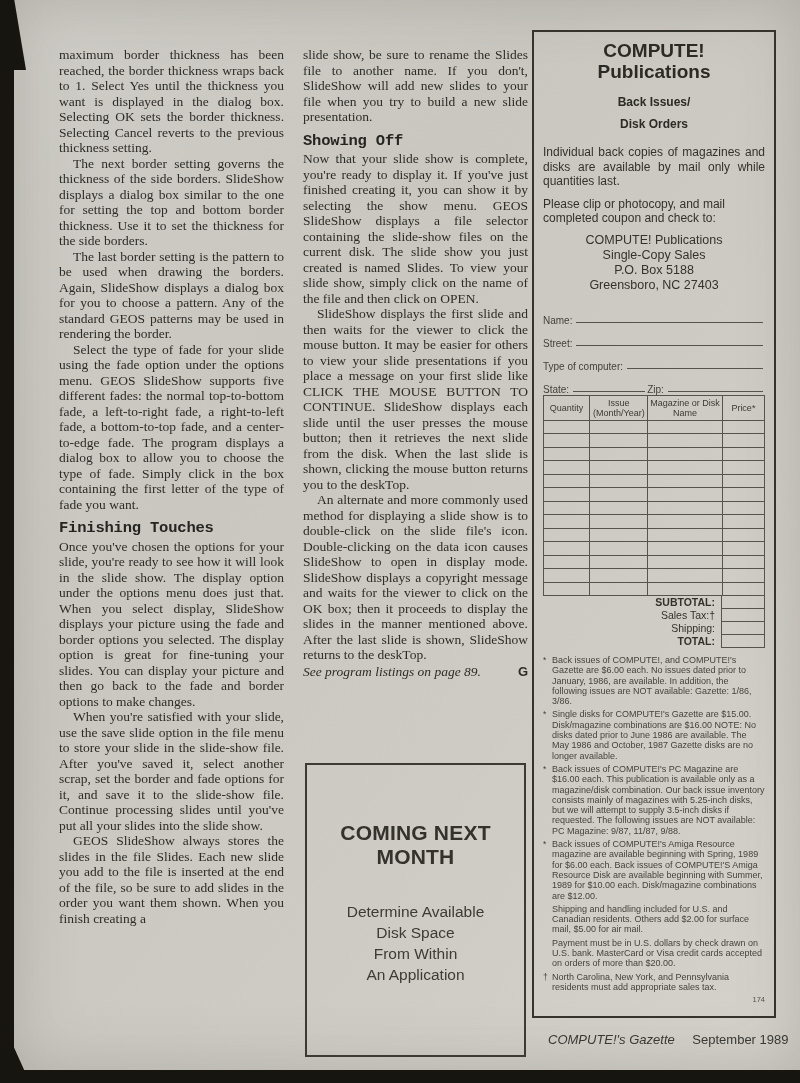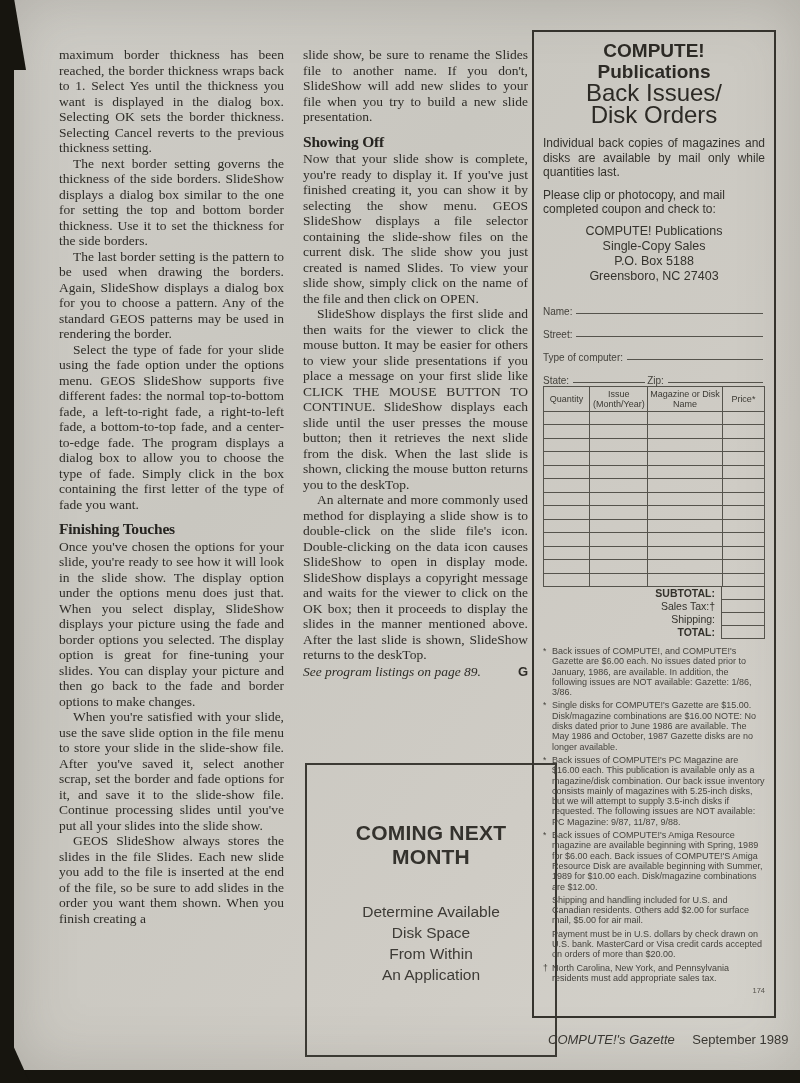--- a/index.html
+++ b/index.html
@@ -22,45 +22,45 @@
   }
 
   
   .col { position:absolute; top:47px; width:225px; color:#2e2c27;
          font-size:13.5px; line-height:15.5px; text-align:justify; }
   .col-1 { left:45px; height:985px; overflow:hidden; }
   .col-2 { left:289px; height:700px; overflow:hidden; }
   .col p { text-indent:14px; }
   .col p.no-indent { text-indent:0; }
   .col h3 {
-    font-family:Liberation Serif, serif; font-weight:bold;
+    font-family:Liberation Mono, monospace; font-weight:bold;
     font-size:15.5px; letter-spacing:-.2px; color:#262420;
     margin:9px 0 2px 0; text-align:left;
   }
   .see-listings { font-style:italic; text-indent:0 !important; margin-top:1px; }
   .end-mark { float:right; font-style:normal; font-family:"Liberation Sans", sans-serif;
               font-weight:bold; font-size:13px; }
 
   
   .next-month {
-    position:absolute; left:291px; top:763px; width:252px; height:294px;
+    position:absolute; left:291px; top:763px; width:221px; height:294px;
     border:2px solid #3c3a34; background:transparent;
     font-family:"Liberation Sans", sans-serif; text-align:center; color:#34322d;
   }
   .next-month .nm-title { margin-top:56px; font-weight:bold; font-size:21px; line-height:24px; letter-spacing:.2px; }
   .next-month .nm-body { margin-top:32px; font-size:15.5px; line-height:21px; color:#3d3b36; }
 
   
   .sidebar {
     position:absolute; left:518px; top:30px; width:244px; height:988px;
     border:2px solid #35332d; padding:8px 9px 6px 9px;
     font-family:"Liberation Sans", sans-serif; color:#34322c;
   }
   .sb-brand { text-align:center; font-weight:bold; font-size:19px; line-height:21px; color:#2c2a25; }
-  .sb-title { text-align:center; font-weight:normal; font-size:24px; line-height:22px; color:#2c2a25; }
+  .sb-title { text-align:center; font-weight:bold; font-size:12px; line-height:22px; margin-top:9px; color:#2c2a25; }
   .sb-intro { font-size:12px; line-height:14.5px; margin-top:10px; text-align:justify; }
   .sb-intro2 { font-size:12px; line-height:14.5px; margin-top:8px; }
   .sb-address { text-align:center; font-size:12.5px; line-height:15px; margin-top:7px; }
 
   .sb-form { margin-top:10px; font-size:10px; color:#44423c; }
   .form-row { display:flex; align-items:flex-end; height:23px; }
   .form-line { flex:1; border-bottom:1px solid #55534c; margin:0 2px 3px 4px; }
   .form-line.state { flex:0 0 72px; }
 
   .order-table { width:100%; border-collapse:collapse; margin-top:0; table-layout:fixed; }

